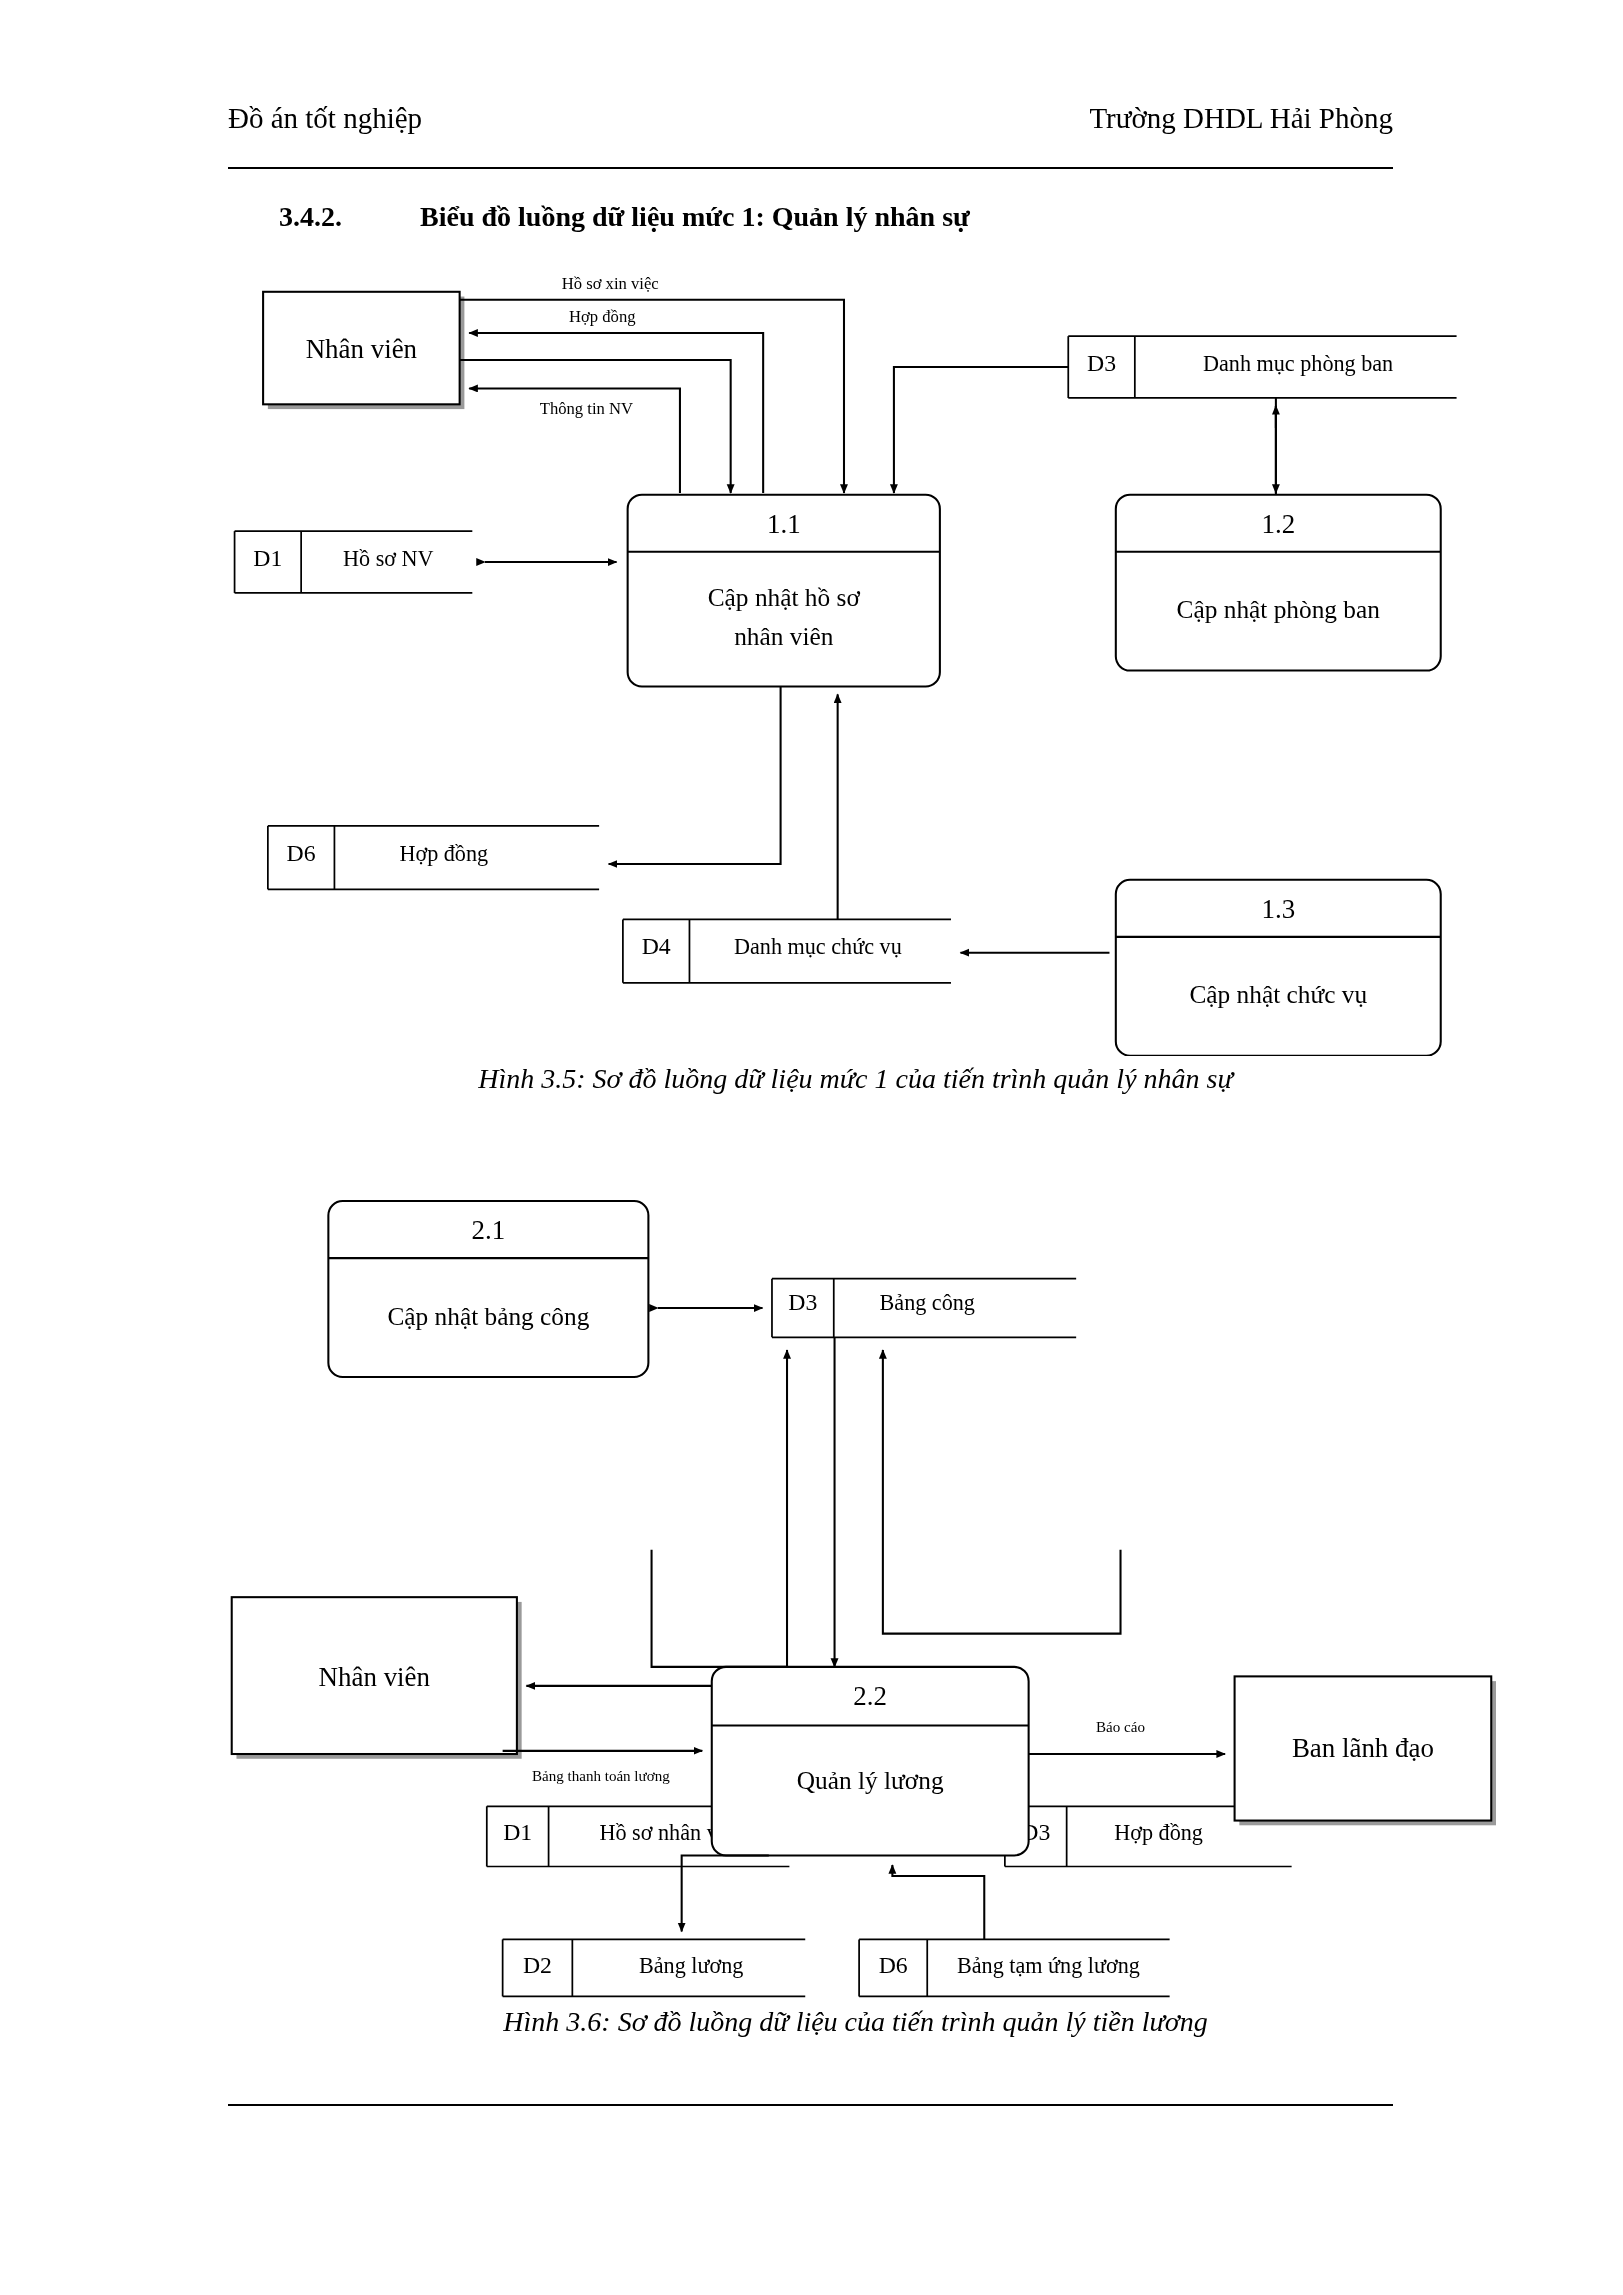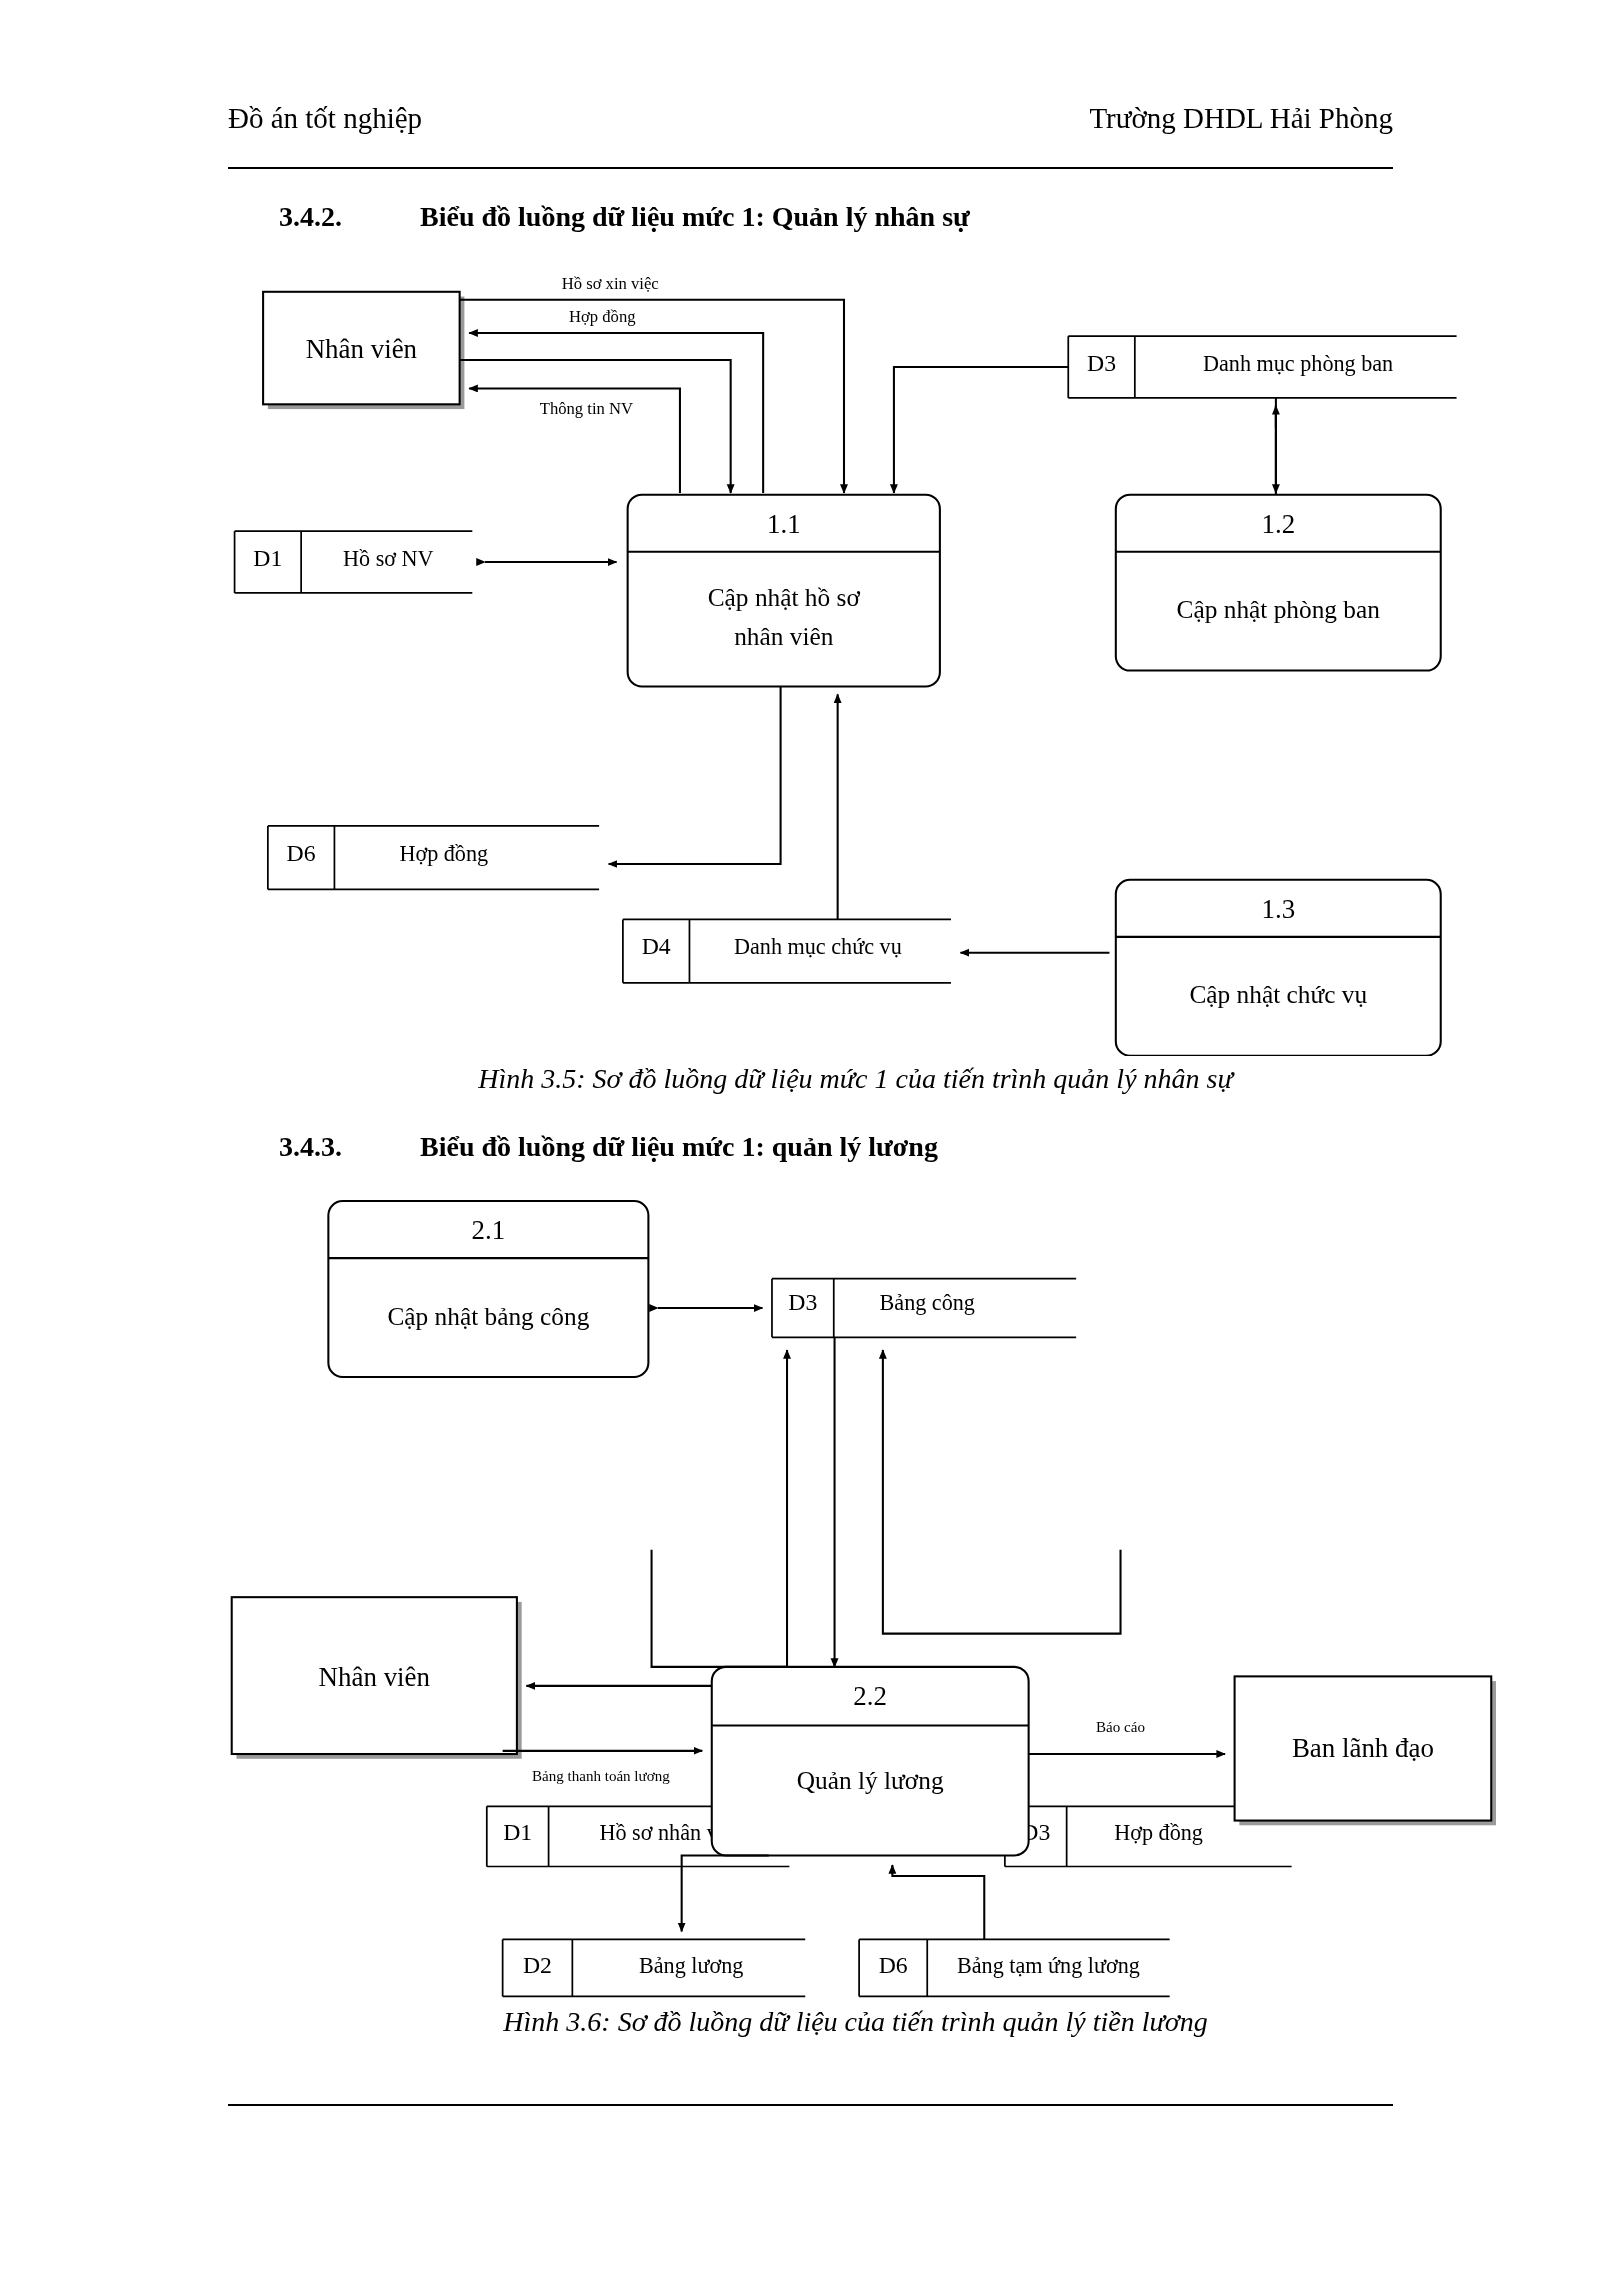--- a/index.html
+++ b/index.html
@@ -158,23 +158,20 @@
       <line class="line" x1="1408" y1="850" x2="1818" y2="850"></line>
       <text class="lbl t-proc-num" x="1613" y="826" text-anchor="middle">1.3</text>
       <text class="lbl t-proc" x="1613" y="934" text-anchor="middle">Cập nhật chức vụ</text>
 
       <path class="line" d="M1400,870 L1212,870" marker-end="url(#ah)"></path>
     </svg>
   </div>
 
   <div class="caption" style="top:1062px;">Hình 3.5: Sơ đồ luồng dữ liệu mức 1 của tiến trình quản lý nhân sự</div>
 
-  <div class="h3" style="left:279px; top:1130px;">
-    <span class="num">3.4.3.</span><span>Biểu đồ luồng dữ liệu mức 1: quản lý lương</span>
-  </div>
 
   <div class="diagram" style="left:0px; top:1189px;margin-left:8px;">
     <svg width="1623" height="808" viewBox="0 0 2048 1020">
 
       <rect class="shape" x="404" y="14" width="404" height="222" rx="18" ry="18"></rect>
       <line class="line" x1="404" y1="86" x2="808" y2="86"></line>
       <text class="lbl t-proc-num" x="606" y="62" text-anchor="middle">2.1</text>
       <text class="lbl t-proc" x="606" y="170" text-anchor="middle">Cập nhật bảng công</text>
 
       <line class="thin" x1="964" y1="112" x2="1348" y2="112"></line>

